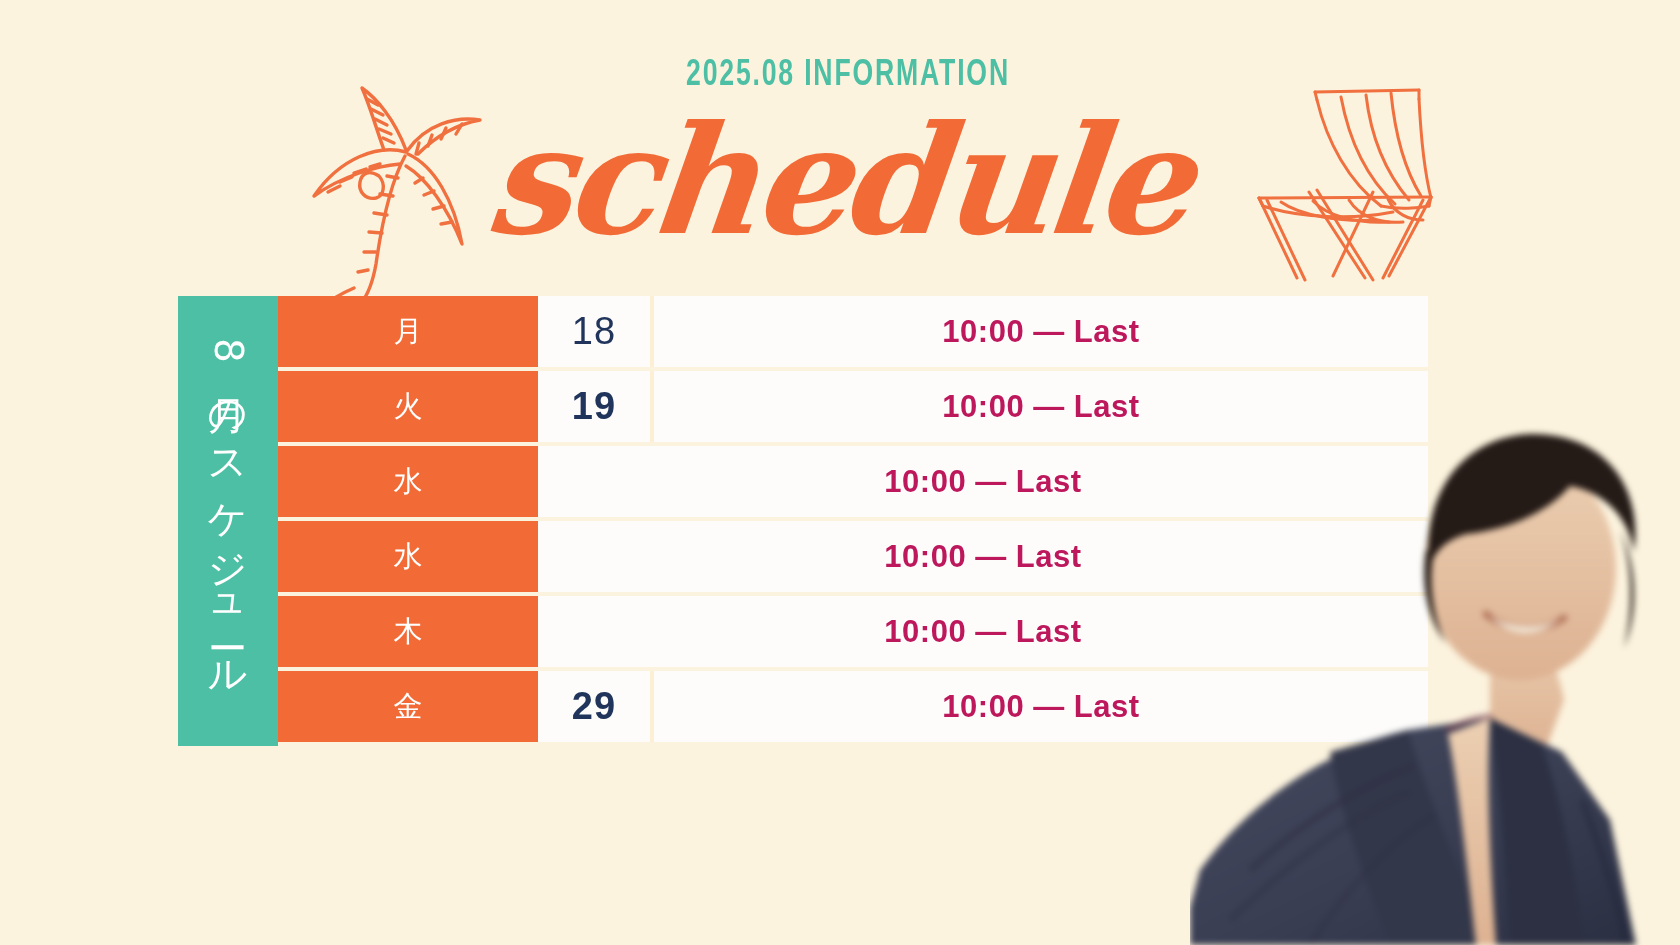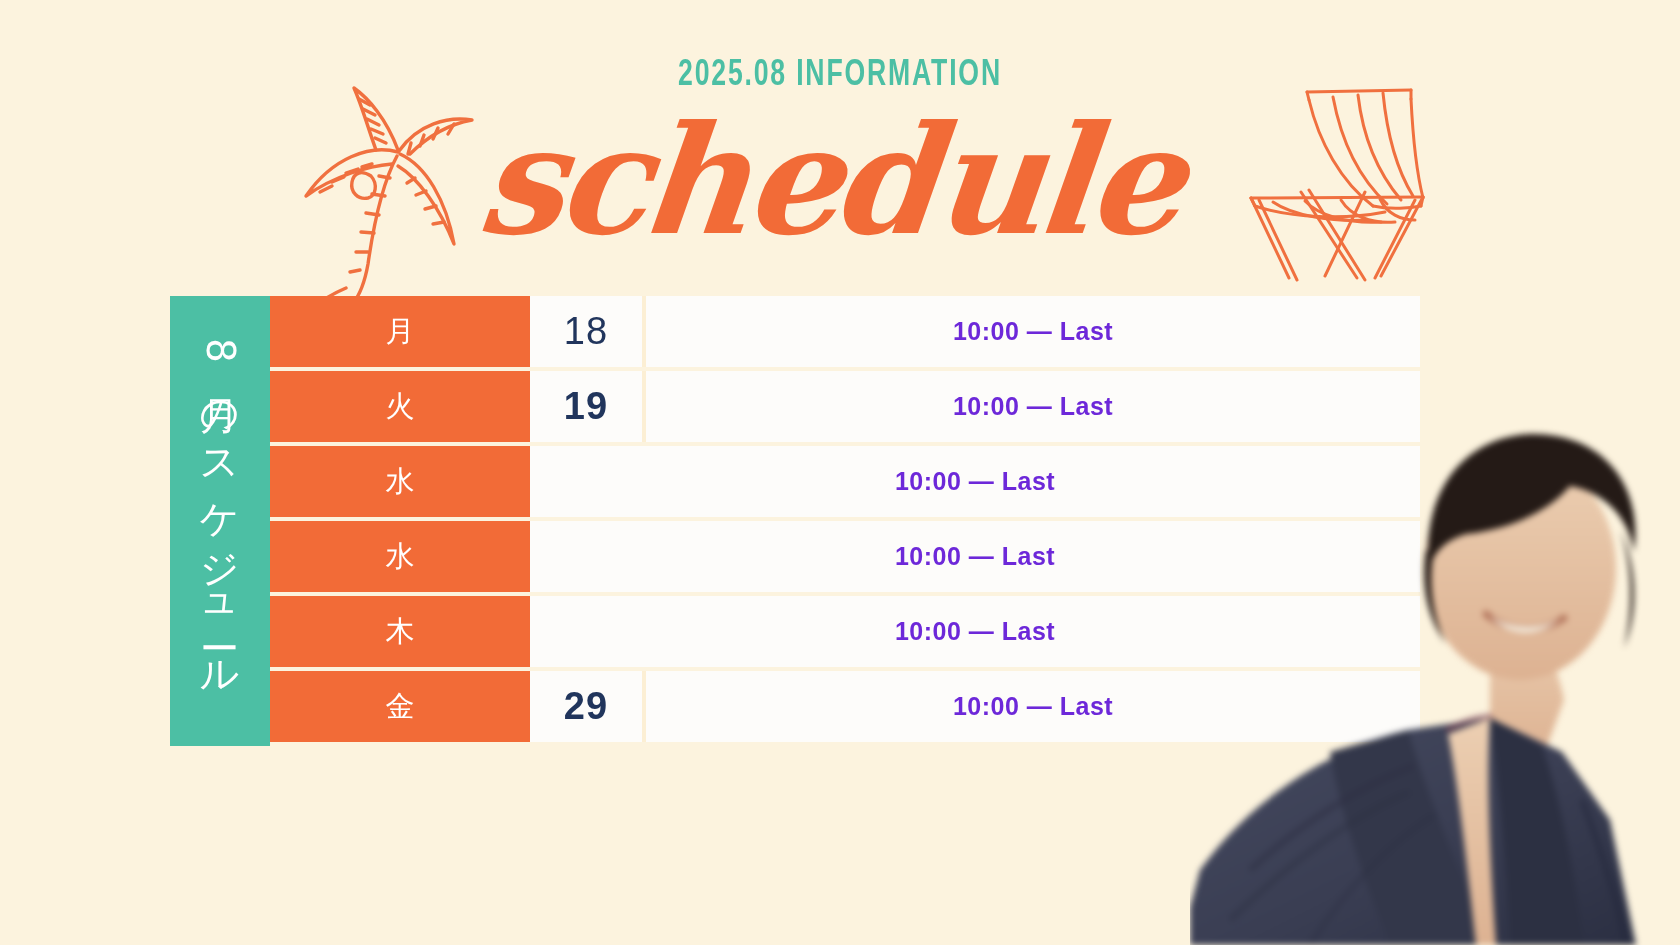--- a/index.html
+++ b/index.html
@@ -3,21 +3,21 @@
 <meta charset="utf-8">
 <style>
   * { margin:0; padding:0; box-sizing:border-box; }
   html, body { width:1680px; height:945px; }
   body {
     font-family:"Liberation Sans", sans-serif;
     background:#fcf3de;
     overflow:hidden;
     position:relative;
   }
-  #stage { position:absolute; inset:0; background:#fcf3de; overflow:hidden; }
+  #stage { position:absolute; inset:0; background:#fcf3de; overflow:hidden;margin-left:8px; }
 
   
   .header { position:absolute; left:0; top:0; width:1680px; height:290px; }
   .eyebrow {
     position:absolute; left:0; top:52px; width:1680px;
     text-align:center;
     color:#4cbfa4;
     font-size:37px;
     font-weight:700;
     letter-spacing:2.5px;
@@ -68,23 +68,23 @@
     font-size:29px; font-family:"DejaVu Sans", sans-serif;
   }
   .cell-date {
     width:116px; background:#fdfcfa; color:#21355c;
     display:flex; align-items:center; justify-content:center;
     font-size:38px; font-weight:700; letter-spacing:1px;
     border-right:4px solid #fcefd4;
   }
   .cell-date.light { font-weight:400; }
   .cell-time {
-    flex:1; background:#fdfcfa; color:#6d28d9;
+    flex:1; background:#fdfcfa; color:#be185d;
     display:flex; align-items:center; justify-content:center;
-    font-size:25px; font-weight:700; letter-spacing:0.5px;
+    font-size:31px; font-weight:700; letter-spacing:0.5px;
   }
 
   
   .photo { position:absolute; right:0; bottom:0; width:490px; height:545px; overflow:hidden; }
   .photo svg { display:block; filter:blur(3px); }
 </style>
 </head>
 <body>
 
 <div id="stage">

